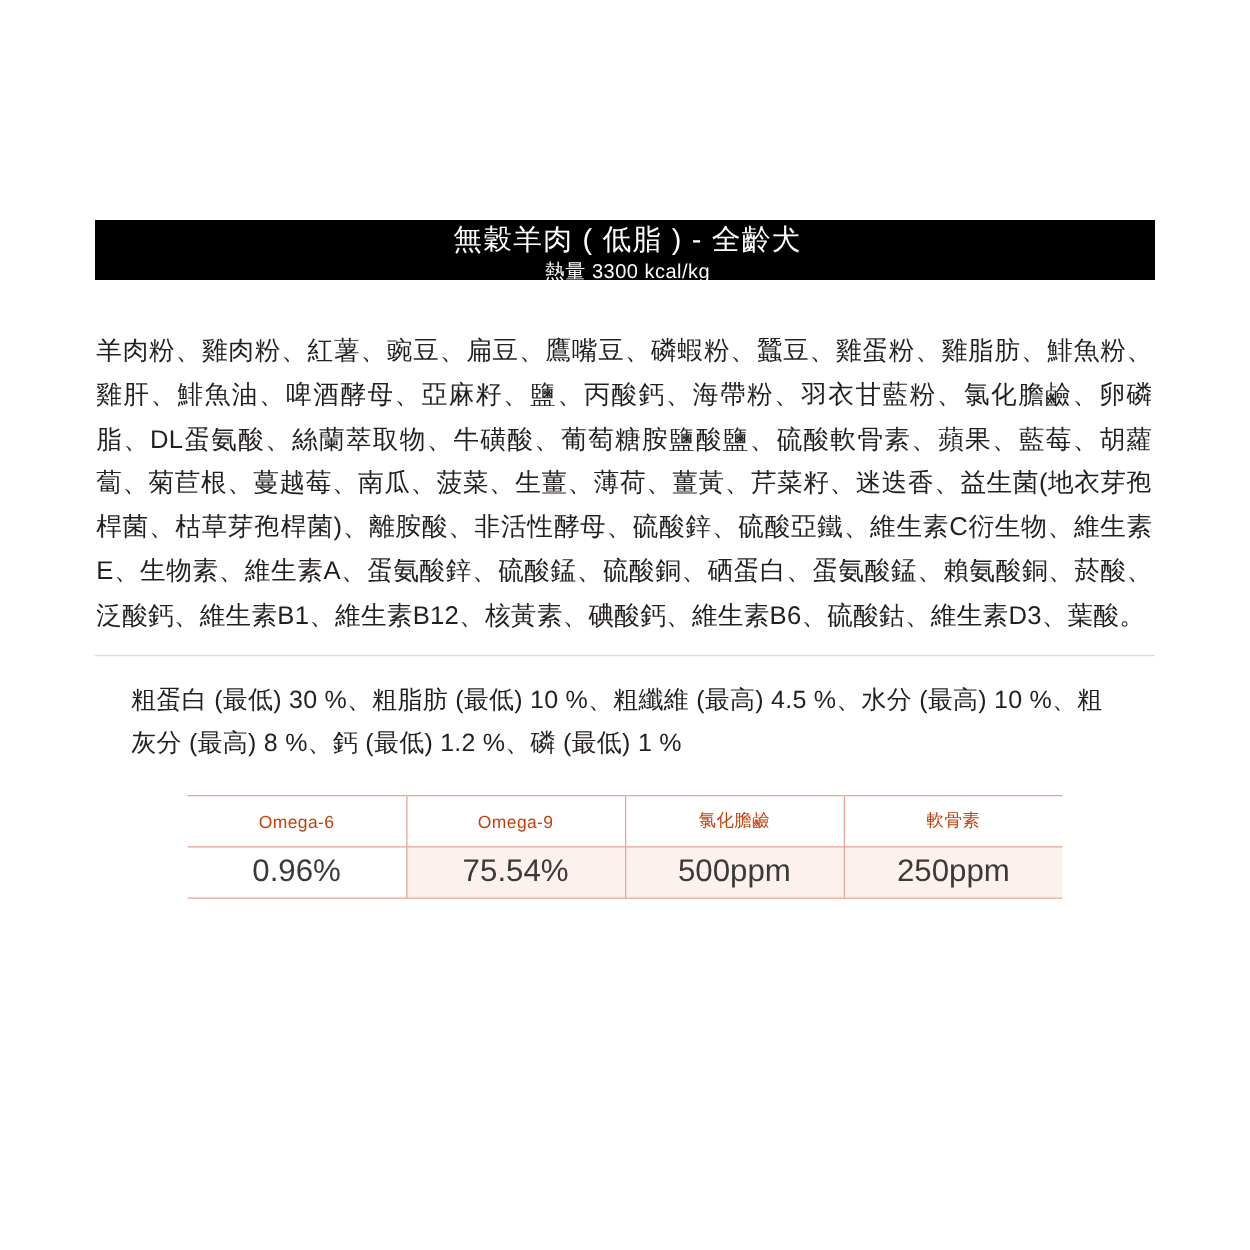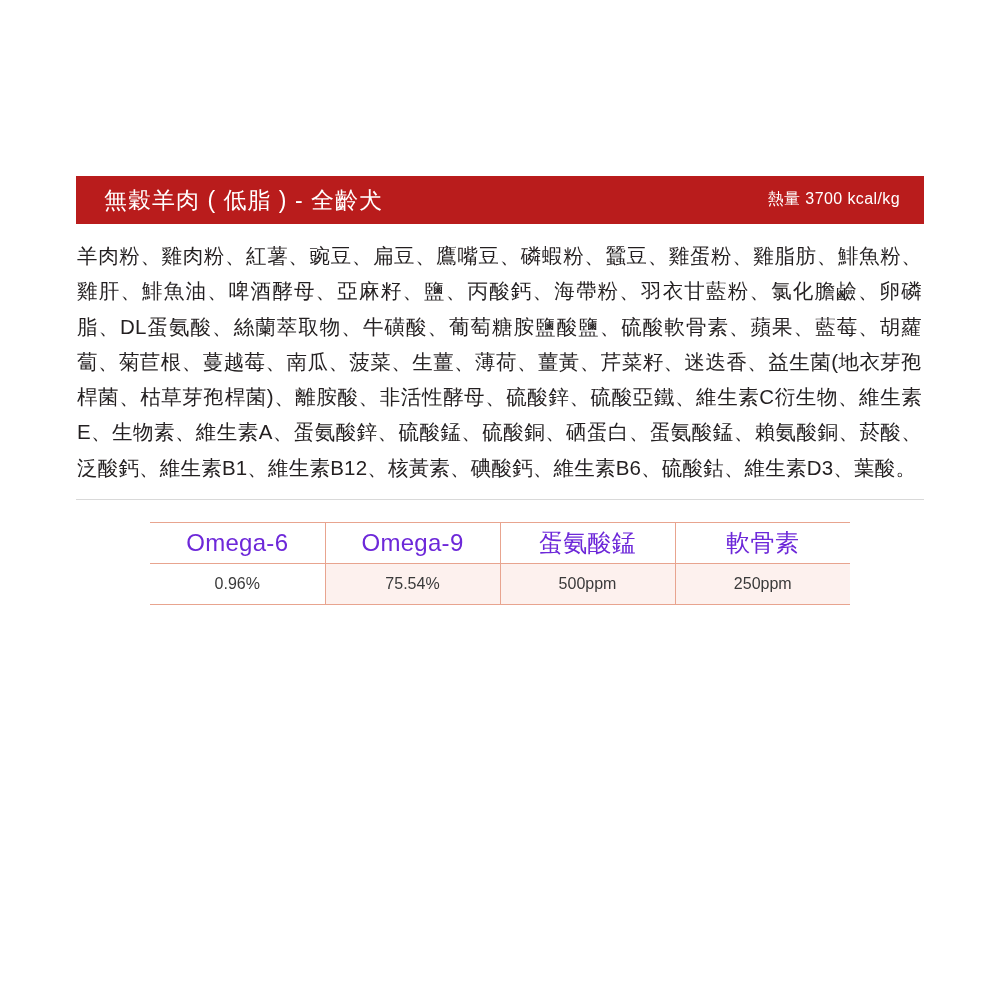--- a/index.html
+++ b/index.html
@@ -28,25 +28,26 @@
     left: 76px;
     top: 176px;
     width: 848px;
   }
 
   
   .header-bar {
     display: flex;
     align-items: center;
     justify-content: space-between;
-    background: #b91c1c;
+    background: #000000;
     color: #ffffff;
     height: 48px;
     padding: 0 24px 0 28px;
     box-sizing: border-box;
+    flex-direction: column;
   }
   .header-title {
     font-size: 23px;
     letter-spacing: 1px;
     font-weight: 400;
     white-space: nowrap;
   }
   .header-energy {
     font-size: 16px;
     letter-spacing: 0.4px;
@@ -56,20 +57,21 @@
 
   
   .ingredients {
     padding: 14px 2px 10px 1px;
     font-size: 20.5px;
     line-height: 1.72;
     color: #231f20;
     text-align: justify;
     text-justify: inter-character;
     letter-spacing: 0.2px;
+    margin-top: 25px;
   }
 
   .divider {
     height: 1px;
     background: #d9d9d9;
     margin: 4px 0 0 0;
   }
 
   
   .analysis {
@@ -91,68 +93,69 @@
   }
   .nutrient-table th,
   .nutrient-table td {
     text-align: center;
     font-weight: 400;
     padding: 0;
     height: 40px;
     vertical-align: middle;
   }
   .nutrient-table thead th {
-    color: #6d28d9;
-    font-size: 24px;
+    color: #c2410c;
+    font-size: 14px;
     border-bottom: 1px solid #e8a48f;
     border-right: 1px solid #e8a48f;
     letter-spacing: 0.3px;
   }
   .nutrient-table thead th:last-child {
     border-right: none;
   }
   .nutrient-table thead tr {
     border-top: 1px solid #e8a48f;
   }
   .nutrient-table tbody td {
     color: #3a3a3a;
-    font-size: 16px;
+    font-size: 25px;
     border-bottom: 1px solid #e8a48f;
     border-right: 1px solid #e8a48f;
     background: #fdf1ee;
   }
   .nutrient-table tbody td:last-child {
     border-right: none;
   }
   .nutrient-table tbody td.plain {
     background: #ffffff;
   }
 </style>
 </head>
 <body>
 
 <div class="page">
   <div class="sheet">
 
     <div class="header-bar">
       <div class="header-title">無穀羊肉 ( 低脂 ) - 全齡犬</div>
-      <div class="header-energy">熱量 3700 kcal/kg</div>
+      <div class="header-energy">熱量 3300 kcal/kg</div>
     </div>
 
     <div class="ingredients">羊肉粉、雞肉粉、紅薯、豌豆、扁豆、鷹嘴豆、磷蝦粉、蠶豆、雞蛋粉、雞脂肪、鯡魚粉、雞肝、鯡魚油、啤酒酵母、亞麻籽、鹽、丙酸鈣、海帶粉、羽衣甘藍粉、氯化膽鹼、卵磷脂、DL蛋氨酸、絲蘭萃取物、牛磺酸、葡萄糖胺鹽酸鹽、硫酸軟骨素、蘋果、藍莓、胡蘿蔔、菊苣根、蔓越莓、南瓜、菠菜、生薑、薄荷、薑黃、芹菜籽、迷迭香、益生菌(地衣芽孢桿菌、枯草芽孢桿菌)、離胺酸、非活性酵母、硫酸鋅、硫酸亞鐵、維生素C衍生物、維生素E、生物素、維生素A、蛋氨酸鋅、硫酸錳、硫酸銅、硒蛋白、蛋氨酸錳、賴氨酸銅、菸酸、泛酸鈣、維生素B1、維生素B12、核黃素、碘酸鈣、維生素B6、硫酸鈷、維生素D3、葉酸。</div>
 
     <div class="divider"></div>
 
+    <div class="analysis">粗蛋白 (最低) 30 %、粗脂肪 (最低) 10 %、粗纖維 (最高) 4.5 %、水分 (最高) 10 %、粗灰分 (最高) 8 %、鈣 (最低) 1.2 %、磷 (最低) 1 %</div>
 
     <table class="nutrient-table">
       <thead>
         <tr>
           <th>Omega-6</th>
           <th>Omega-9</th>
-          <th>蛋氨酸錳</th>
+          <th>氯化膽鹼</th>
           <th>軟骨素</th>
         </tr>
       </thead>
       <tbody>
         <tr>
           <td class="plain">0.96%</td>
           <td>75.54%</td>
           <td>500ppm</td>
           <td>250ppm</td>
         </tr>

